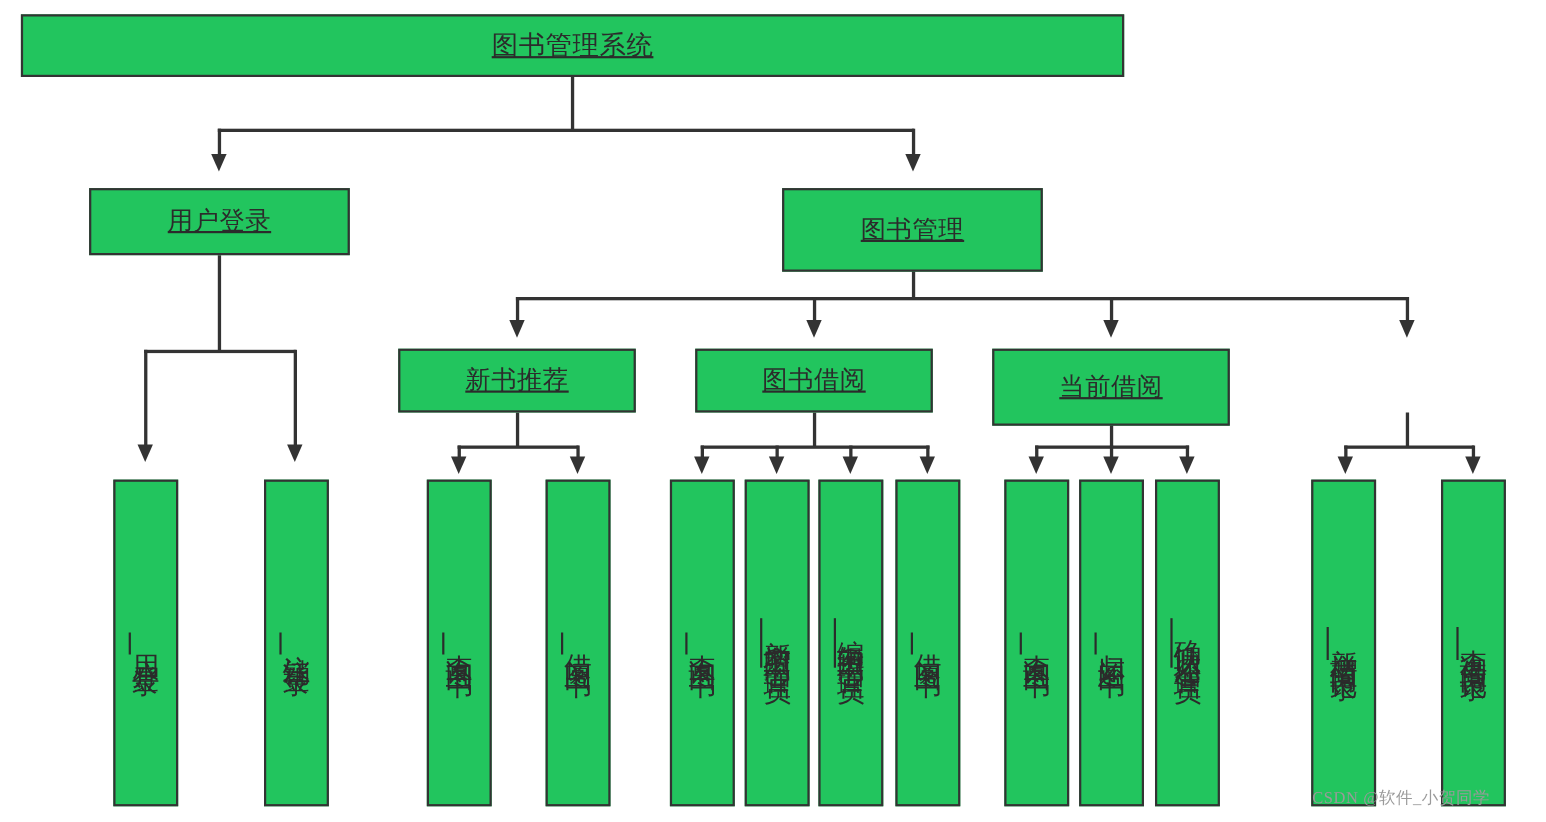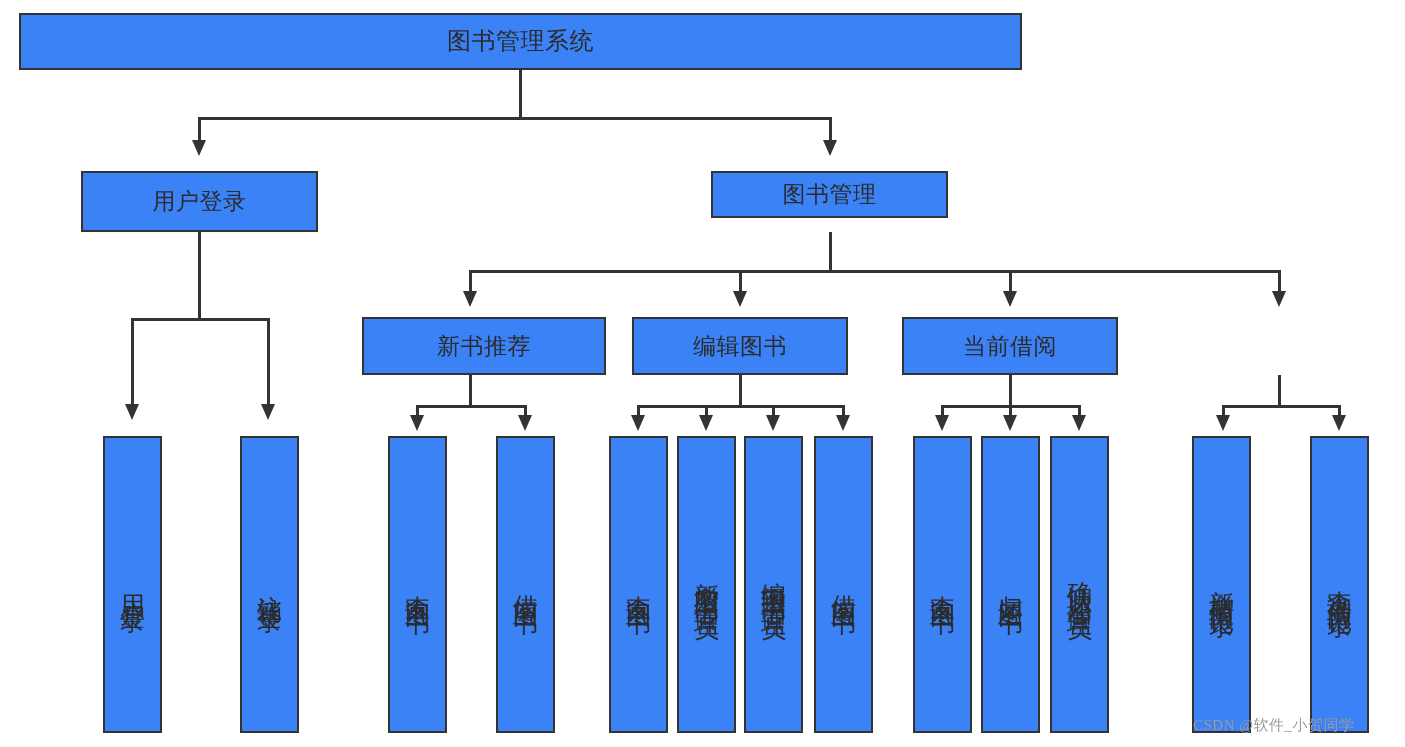--- a/index.html
+++ b/index.html
@@ -15,27 +15,28 @@
     position: relative;
     width: 1405px;
     height: 747px;
     background: #ffffff;
     overflow: hidden;
   }
   
   .node {
     position: absolute;
     box-sizing: border-box;
-    background: #3b82f6;
+    background: #22c55e;
     border: 2.5px solid #333333;
     display: flex;
     align-items: center;
     justify-content: center;
     color: #2b2b2b;
     z-index: 3;
+    text-decoration: underline;
   }
   .node .label {
     display: block;
     text-align: center;
     line-height: 1.06;
     white-space: pre-wrap;
   }
   
   .node.horiz .label {
     font-size: 23px;
@@ -101,21 +102,21 @@
   <div class="edge v" style="left:198px; top:117px; width:2.5px; height:25px;"></div>
   <div class="arrow" style="left:192px; top:140px;"></div>
 
   <div class="edge v" style="left:829px; top:117px; width:2.5px; height:25px;"></div>
   <div class="arrow" style="left:823px; top:140px;"></div>
 
   <div class="node horiz" style="left:81px; top:171px; width:237px; height:61px;">
     <span class="label">用户登录</span>
   </div>
 
-  <div class="node horiz" style="left:711px; top:171px; width:237px; height:47px;">
+  <div class="node horiz" style="left:711px; top:171px; width:237px; height:76px;">
     <span class="label">图书管理</span>
   </div>
 
   <div class="edge v" style="left:198px; top:232px; width:2.5px; height:88px;"></div>
   <div class="edge h" style="left:131px; top:318px; width:138px; height:2.5px;"></div>
   <div class="edge v" style="left:131px; top:318px; width:2.5px; height:88px;"></div>
   <div class="arrow" style="left:125px; top:404px;"></div>
   <div class="edge v" style="left:267px; top:318px; width:2.5px; height:88px;"></div>
   <div class="arrow" style="left:261px; top:404px;"></div>
 
@@ -127,27 +128,27 @@
 
   <div class="edge v" style="left:739px; top:270px; width:2.5px; height:23px;"></div>
   <div class="arrow" style="left:733px; top:291px;"></div>
 
   <div class="edge v" style="left:1009px; top:270px; width:2.5px; height:23px;"></div>
   <div class="arrow" style="left:1003px; top:291px;"></div>
 
   <div class="edge v" style="left:1278px; top:270px; width:2.5px; height:23px;"></div>
   <div class="arrow" style="left:1272px; top:291px;"></div>
 
-  <div class="node horiz" style="left:362px; top:317px; width:244px; height:58px;">
+  <div class="node horiz" style="left:362px; top:317px; width:216px; height:58px;">
     <span class="label">新书推荐</span>
   </div>
   <div class="node horiz" style="left:632px; top:317px; width:216px; height:58px;">
-    <span class="label">编辑图书</span>
-  </div>
-  <div class="node horiz" style="left:902px; top:317px; width:216px; height:58px;">
+    <span class="label">图书借阅</span>
+  </div>
+  <div class="node horiz" style="left:902px; top:317px; width:216px; height:70px;">
     <span class="label">当前借阅</span>
   </div>
 
   <div class="edge v" style="left:469px; top:375px; width:2.5px; height:32px;"></div>
   <div class="edge h" style="left:416px; top:405px; width:110px; height:2.5px;"></div>
   <div class="edge v" style="left:416px; top:405px; width:2.5px; height:12px;"></div>
   <div class="arrow" style="left:410px; top:415px;"></div>
   <div class="edge v" style="left:524px; top:405px; width:2.5px; height:12px;"></div>
   <div class="arrow" style="left:518px; top:415px;"></div>
 

